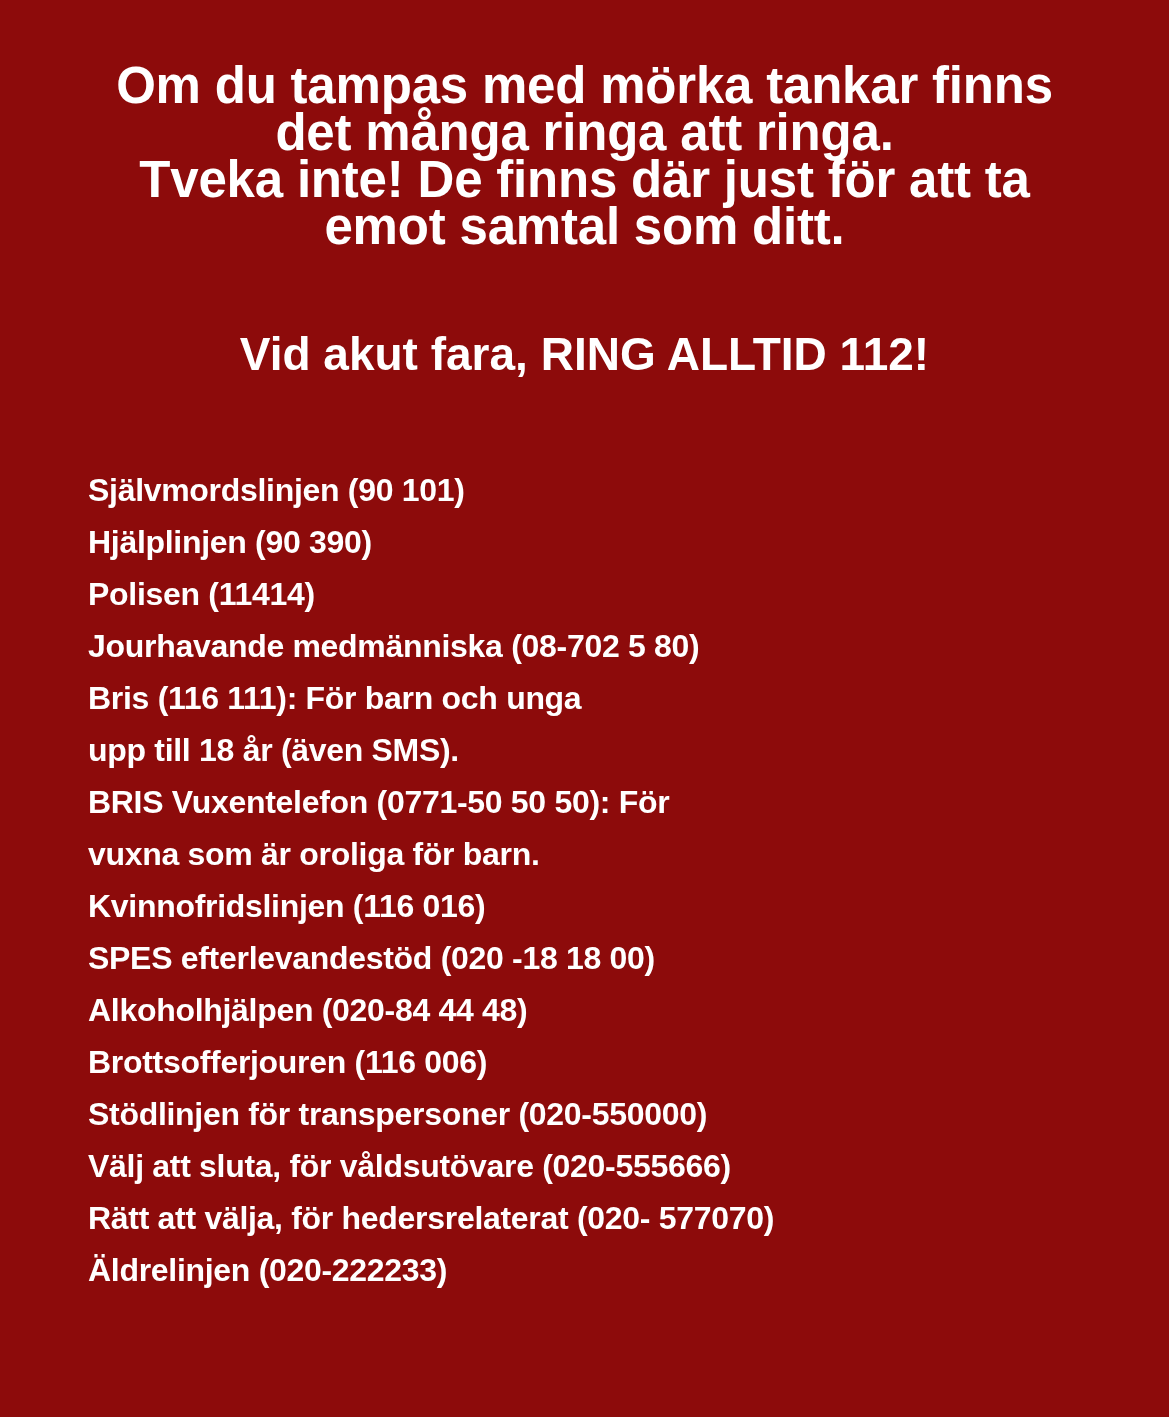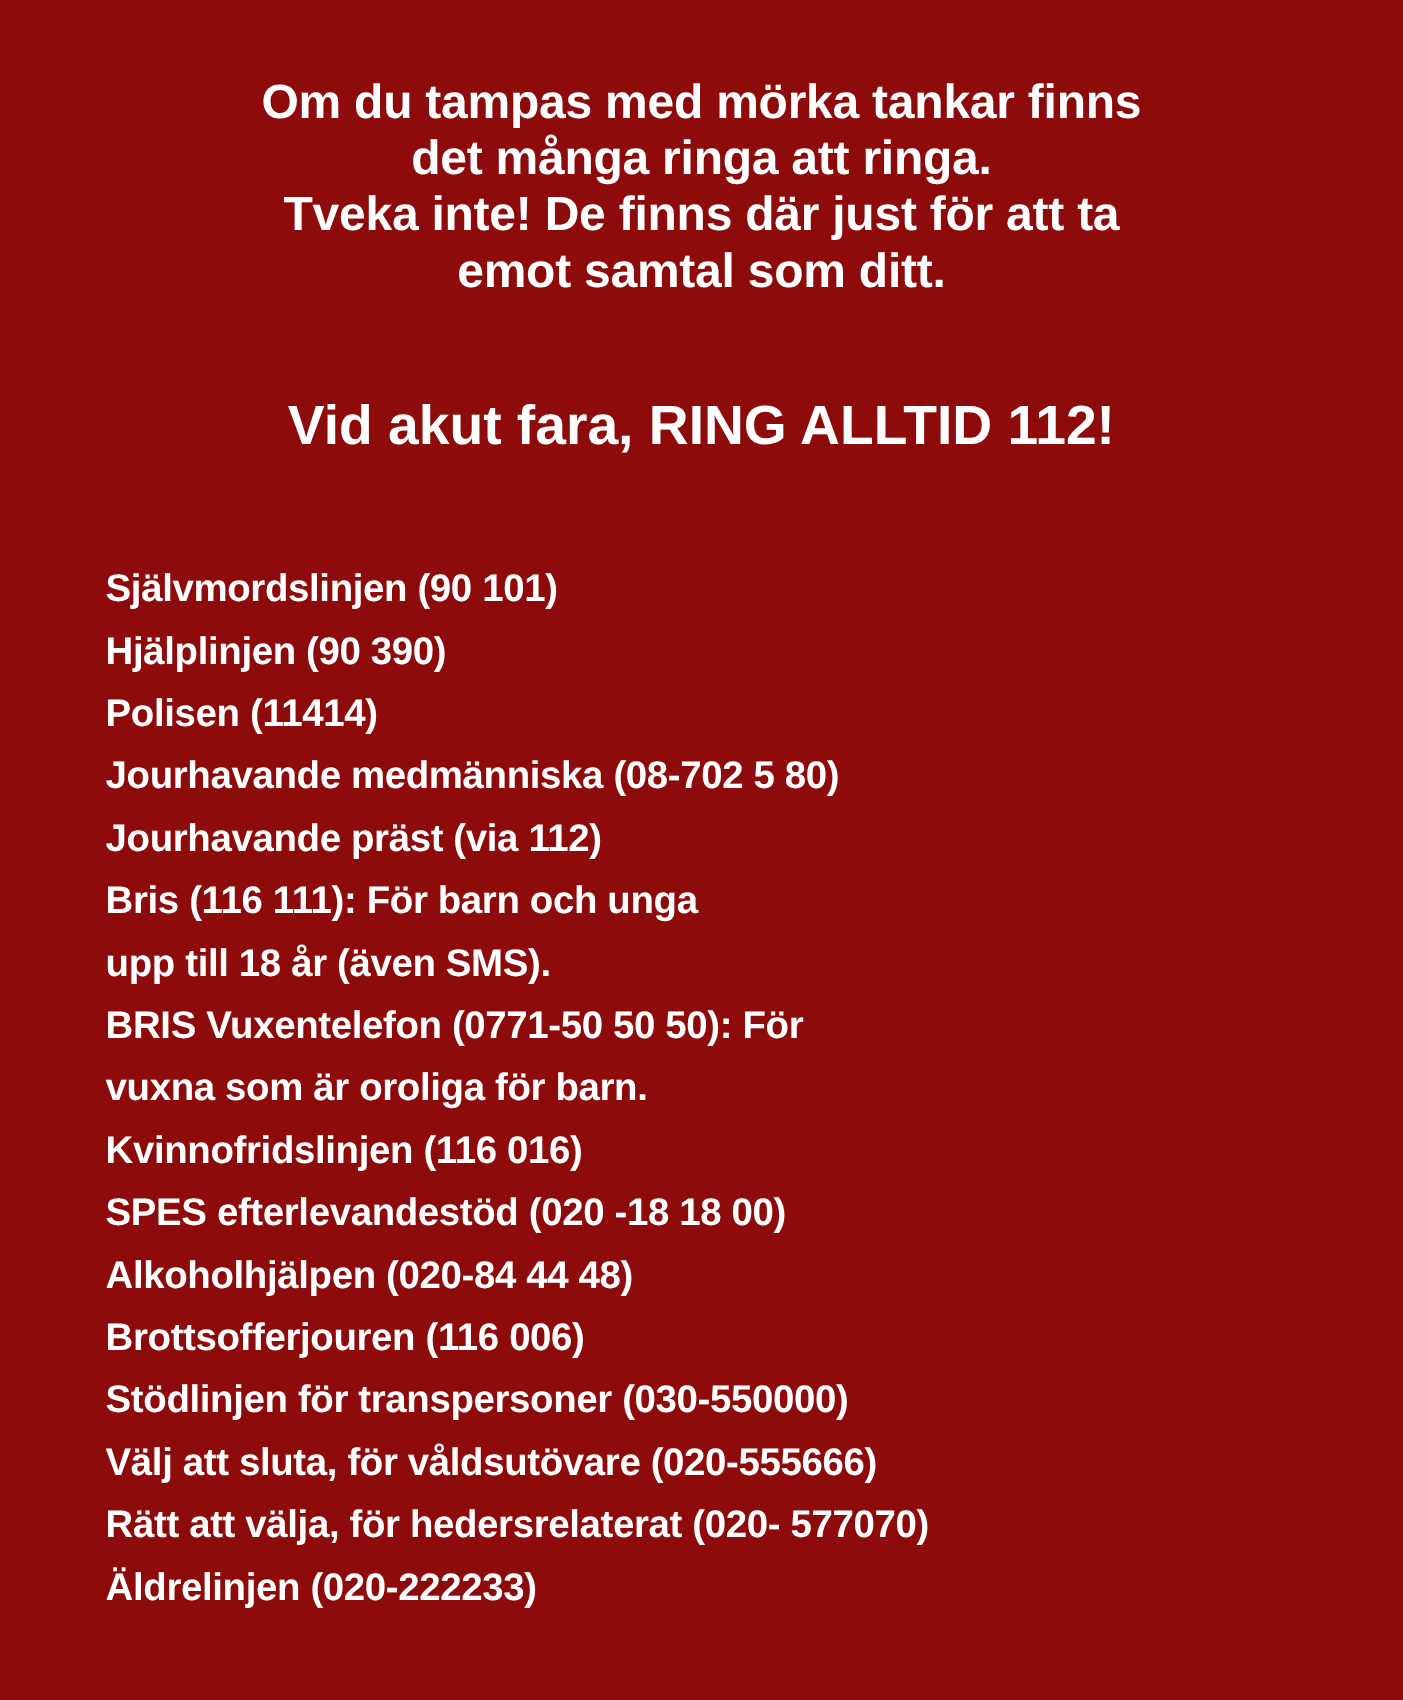--- a/index.html
+++ b/index.html
@@ -19,21 +19,21 @@
     height: 1417px;
     box-sizing: border-box;
     background: #8d0b0b;
     display: flex;
     flex-direction: column;
     padding: 62px 0 0 0;
   }
   .intro {
     text-align: center;
     font-weight: bold;
-    font-size: 40px;
+    font-size: 51px;
     line-height: 47px;
     letter-spacing: -0.2px;
     padding: 0 110px;
   }
   .intro-line {
     display: block;
     white-space: nowrap;
   }
   .emergency {
     text-align: center;
@@ -67,28 +67,27 @@
     <span class="intro-line">emot samtal som ditt.</span>
   </div>
 
   <div class="emergency">Vid akut fara, RING ALLTID 112!</div>
 
   <div class="list">
     <div class="list-item">Självmordslinjen (90 101)</div>
     <div class="list-item">Hjälplinjen (90 390)</div>
     <div class="list-item">Polisen (11414)</div>
     <div class="list-item">Jourhavande medmänniska (08-702 5 80)</div>
-    <div class="list-item">Jourhavande präst (via 112)</div>
     <div class="list-item">Bris (116 111): För barn och unga</div>
     <div class="list-item">upp till 18 år (även SMS).</div>
     <div class="list-item">BRIS Vuxentelefon (0771-50 50 50):  För</div>
     <div class="list-item">vuxna som är oroliga för barn.</div>
     <div class="list-item">Kvinnofridslinjen (116 016)</div>
     <div class="list-item">SPES efterlevandestöd (020 -18 18 00)</div>
     <div class="list-item">Alkoholhjälpen (020-84 44 48)</div>
     <div class="list-item">Brottsofferjouren (116 006)</div>
-    <div class="list-item">Stödlinjen för transpersoner (030-550000)</div>
+    <div class="list-item">Stödlinjen för transpersoner (020-550000)</div>
     <div class="list-item">Välj att sluta, för våldsutövare (020-555666)</div>
     <div class="list-item">Rätt att välja, för hedersrelaterat (020- 577070)</div>
     <div class="list-item">Äldrelinjen (020-222233)</div>
   </div>
 
 </div>
 
 </body></html>

